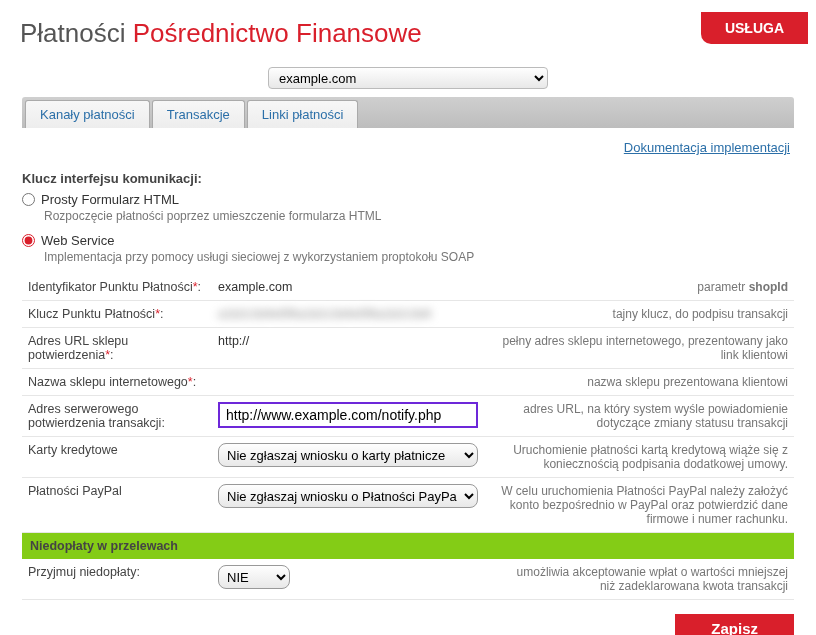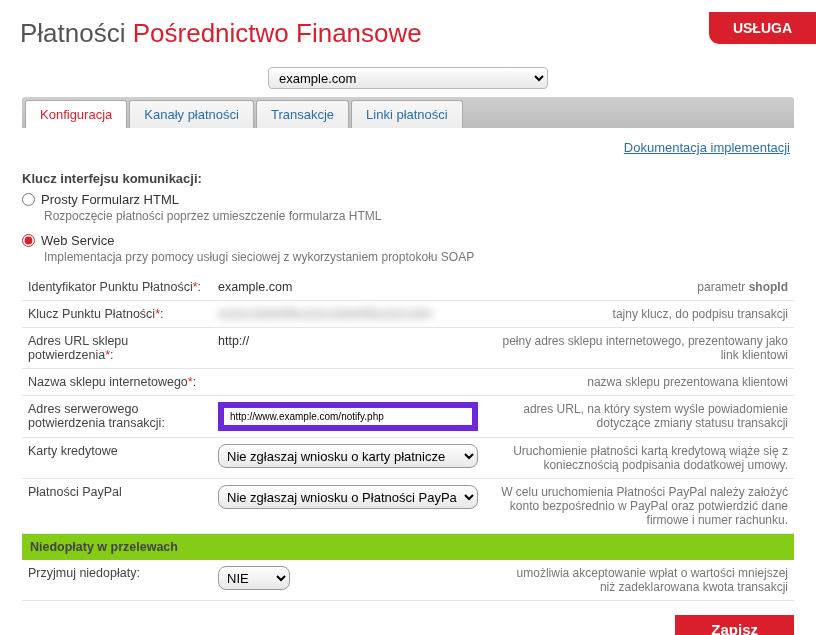--- a/index.html
+++ b/index.html
@@ -1,41 +1,41 @@
 <!DOCTYPE html>
 <html><head>
 <meta charset="utf-8">
 <style>
 * { box-sizing: border-box; margin: 0; padding: 0; }
 body { font-family: "Segoe UI", Arial, sans-serif; font-size: 13px; background: #f5f5f5; color: #333; }
 .page { width: 816px; margin: 0 auto; background: #fff; position: relative; }
 .header { padding: 18px 20px 10px 20px; position: relative; }
 .title { font-size: 26px; font-weight: 300; color: #555; }
 .title .red { color: #d91f2b; }
-.service-tag { position: absolute; top: 12px; right: 0; background: #d91f2b; color: #fff; font-weight: bold; font-size: 14px; padding: 8px 24px; border-radius: 0 0 0 10px; }
+.service-tag { position: absolute; top: 12px; right: 8px; background: #d91f2b; color: #fff; font-weight: bold; font-size: 14px; padding: 8px 24px; border-radius: 0 0 0 10px; }
 .content { padding: 8px 22px 20px 22px; }
 .shop-select-row { text-align: center; margin-bottom: 8px; }
 .shop-select { width: 280px; height: 22px; font-size: 13px; background: linear-gradient(#fefefe,#e8e8e8); border: 1px solid #bbb; border-radius: 4px; padding: 1px 6px; }
 .tabs { display: flex; background: linear-gradient(#cfcfcf,#bdbdbd); border-radius: 3px 3px 0 0; padding: 3px 3px 0 3px; gap: 2px; }
 .tab { padding: 6px 14px; font-size: 13px; color: #2b6fa8; background: linear-gradient(#f7f7f7,#ededed); border: 1px solid #aaa; border-bottom: none; border-radius: 3px 3px 0 0; cursor: pointer; }
 .tab.active { color: #d91f2b; background: #fff; font-weight: 500; }
 .doc-link-row { text-align: right; padding: 12px 4px 10px 0; }
 .doc-link { color: #2b6fa8; font-size: 13px; text-decoration: underline; cursor: pointer; }
 .section-label { font-weight: 600; color: #444; margin: 6px 0 6px 0; font-size: 13px; }
 .radio-row { display: flex; align-items: center; gap: 6px; margin: 2px 0 0 0; }
 .radio-row input[type=radio] { accent-color: #d91f2b; width: 13px; height: 13px; }
 .radio-row label { font-size: 13px; color: #333; cursor: pointer; }
 .radio-desc { font-size: 12px; color: #777; margin: 2px 0 10px 22px; }
 .form-table { width: 100%; border-collapse: collapse; margin-top: 8px; }
 .form-table td { padding: 6px 6px; vertical-align: top; border-bottom: 1px solid #e6e6e6; font-size: 12.5px; }
 .form-table .lbl { width: 190px; color: #444; }
 .form-table .val { width: 280px; }
 .form-table .hint { color: #777; font-size: 12px; text-align: right; }
 .req { color: #d91f2b; }
-.txt-input { width: 260px; padding: 3px 6px; border: 6px solid #6d28d9; font-size: 10px; }
+.txt-input { width: 260px; padding: 3px 6px; border: 2px solid #6d28d9; font-size: 14px; }
 .sel { width: 260px; padding: 2px 4px; border: 1px solid #999; background: linear-gradient(#fefefe,#e8e8e8); font-size: 13px; border-radius: 8px; height: 24px; }
 .sel-sm { width: 72px; }
 .subhead { background: #84cc16; font-weight: 600; color: #444; }
 .subhead td { border-bottom: none; padding: 6px 8px; }
 .blur { filter: blur(4px); color: #888; user-select: none; }
 .btn-row { text-align: right; margin-top: 14px; }
 .btn-save { background: #d91f2b; color: #fff; border: none; font-weight: bold; font-size: 15px; padding: 6px 36px; cursor: pointer; }
 </style>
 </head>
 <body>
@@ -50,21 +50,20 @@
   </div>
 
   <div class="content">
     <div class="shop-select-row">
       <select class="shop-select">
         <option>example.com</option>
       </select>
     </div>
 
     <div class="tabs">
-      <div class="tab active">Konfiguracja</div>
       <div class="tab">Kanały płatności</div>
       <div class="tab">Transakcje</div>
       <div class="tab">Linki płatności</div>
     </div>
 
     <div class="doc-link-row">
       <a class="doc-link">Dokumentacja implementacji</a>
     </div>
 
     <div class="section-label">Klucz interfejsu komunikacji:</div>

